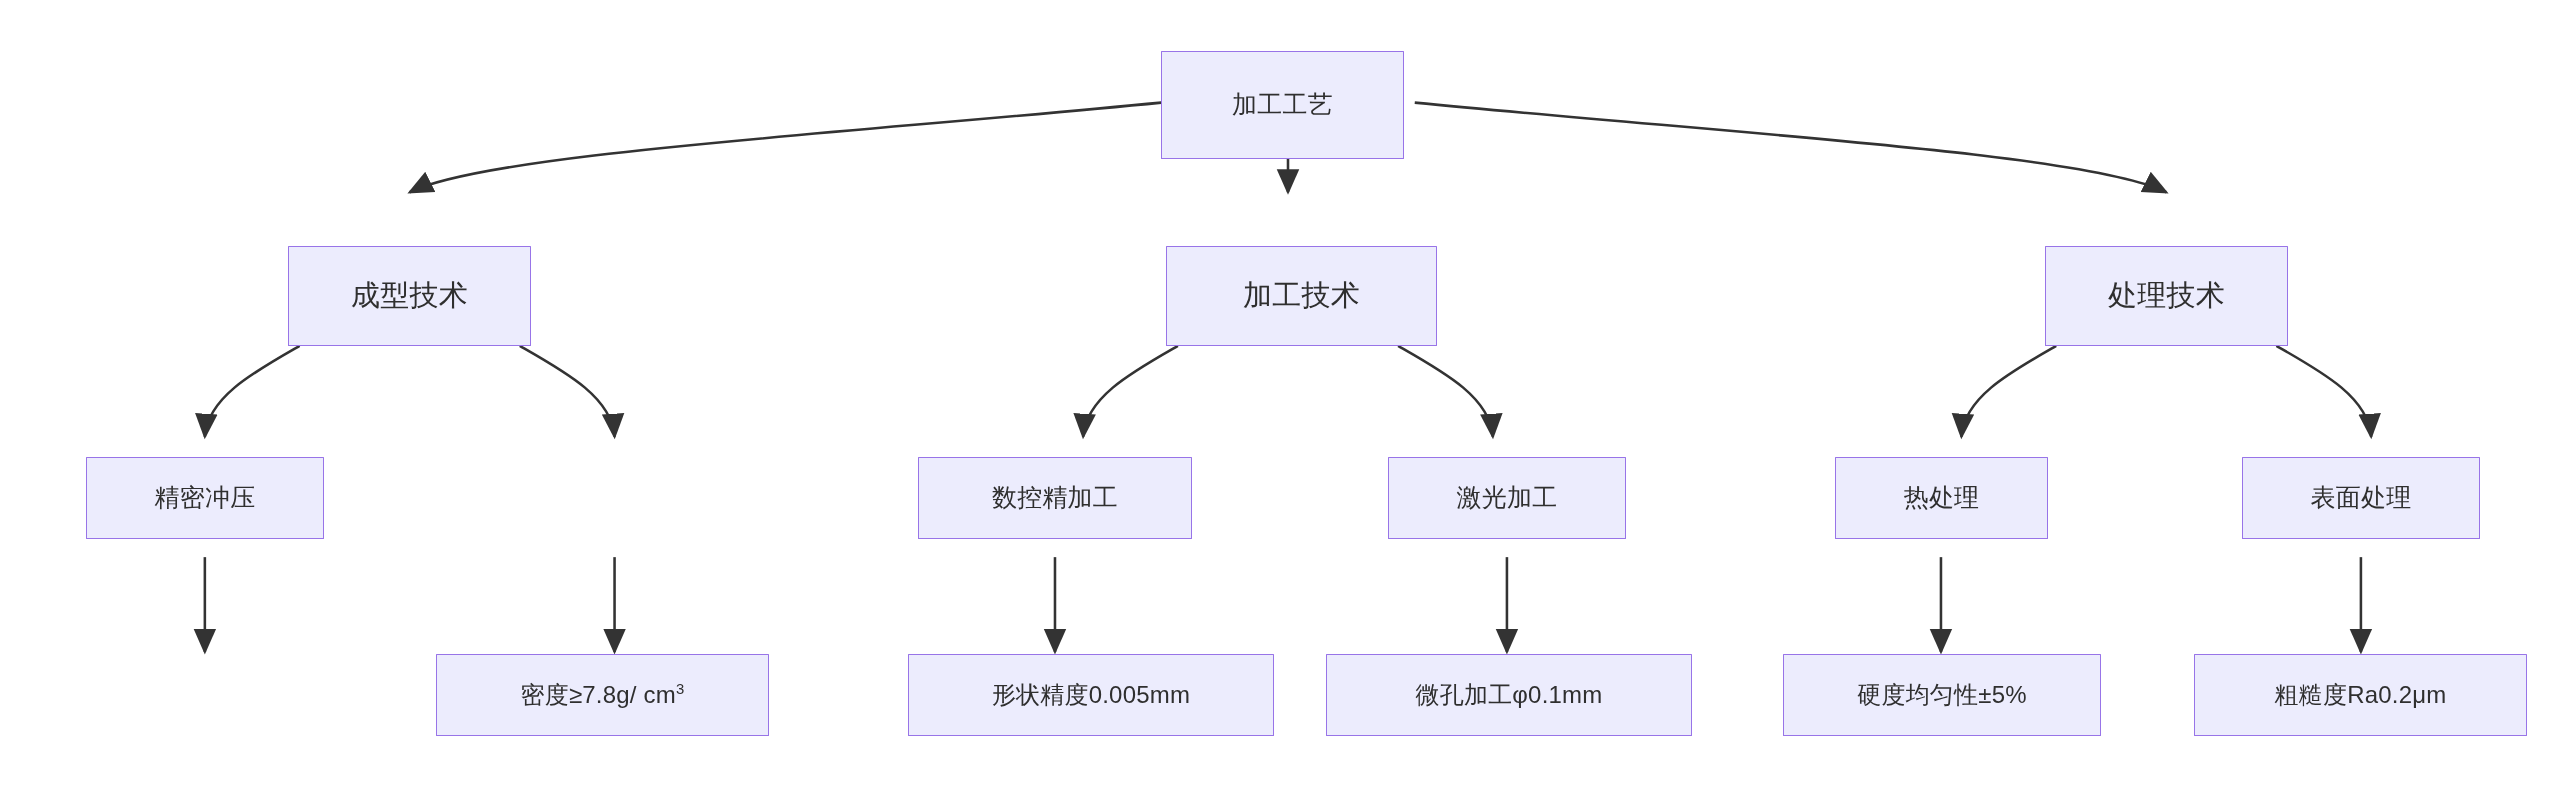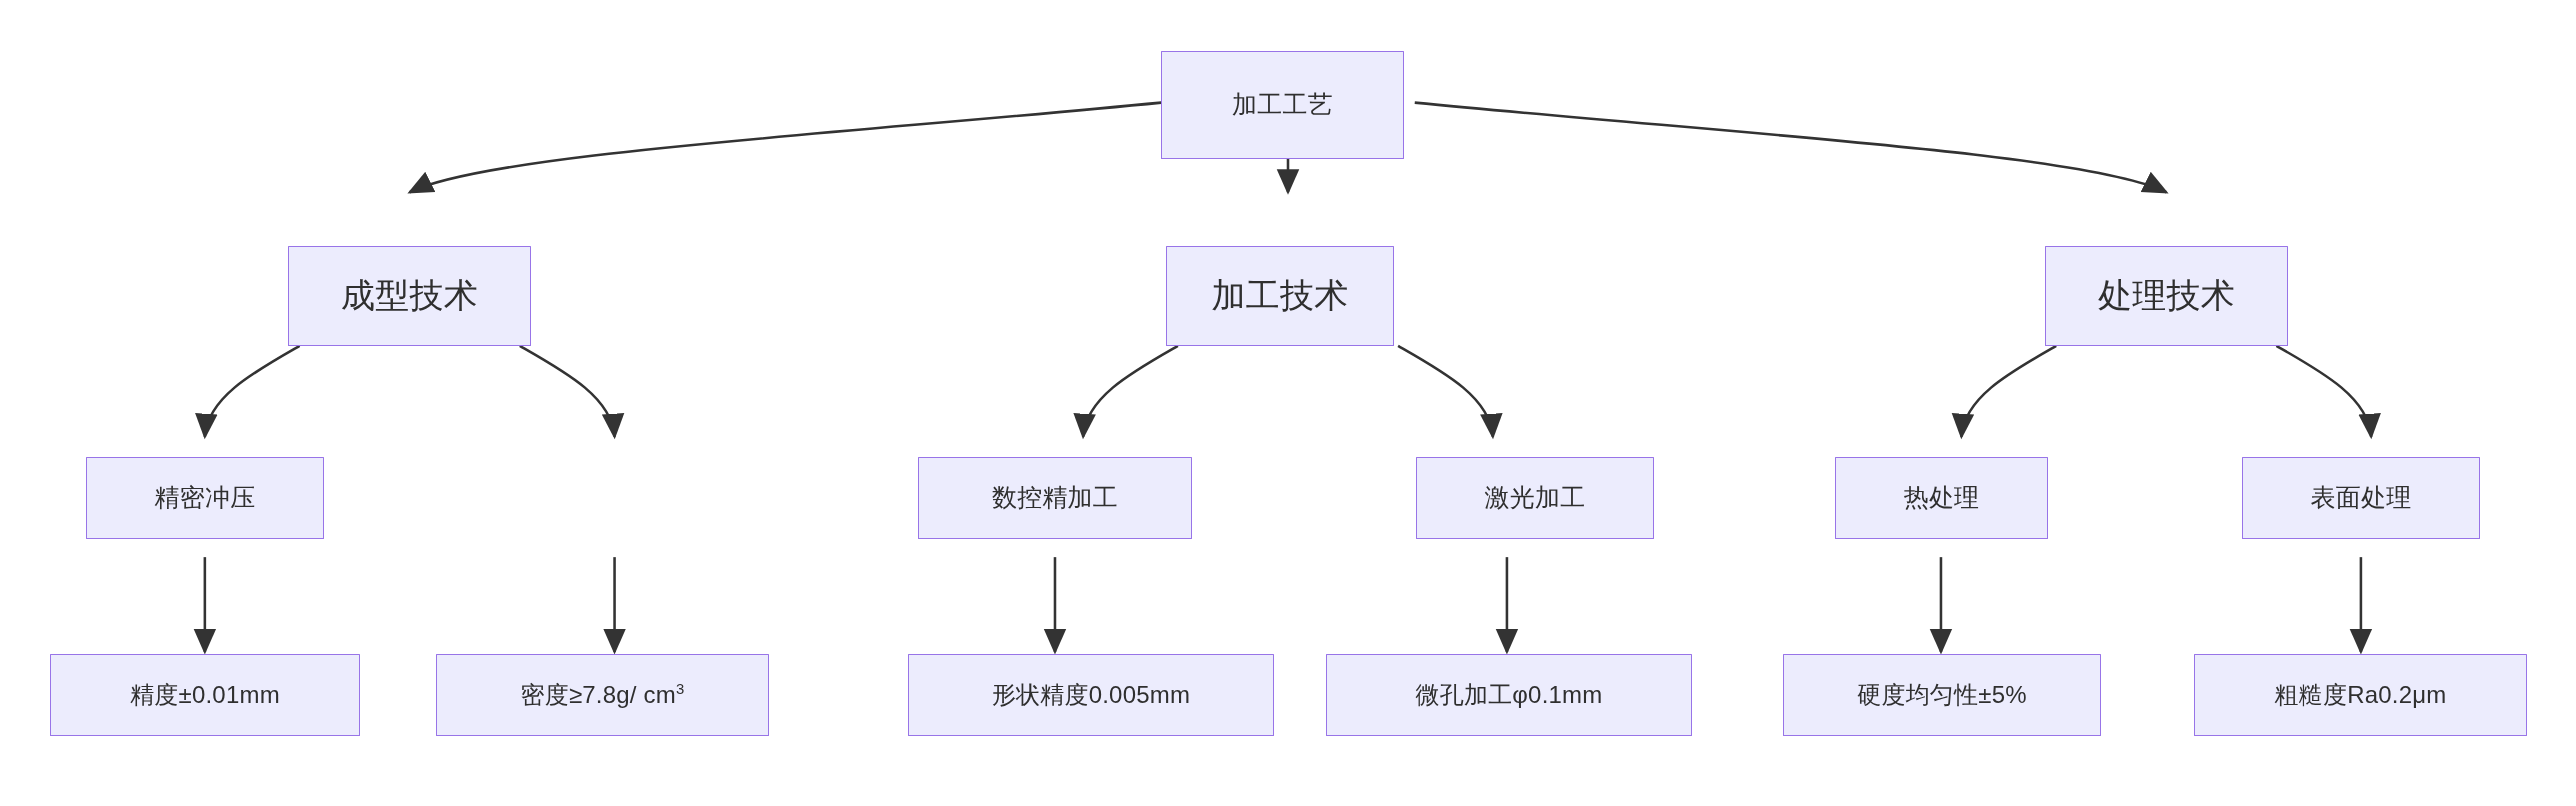--- a/index.html
+++ b/index.html
@@ -47,21 +47,21 @@
     white-space: nowrap;
   }
   .node-label {
     display: block;
     font-size: 24px;
     line-height: 1.1;
     letter-spacing: 0.2px;
     color: #2f2f2f;
   }
   .lvl-1 .node-label { font-size: 25px; }
-  .lvl-2 .node-label { font-size: 34px; }
+  .lvl-2 .node-label { font-size: 29px; }
   .lvl-3 .node-label { font-size: 25px; }
   .lvl-4 .node-label { font-size: 24px; }
   sup {
     font-size: 0.62em;
     vertical-align: super;
     line-height: 0;
   }
 </style>
 </head>
 <body>
@@ -103,46 +103,43 @@
 
   <div id="node-layer">
 
     <div class="node lvl-1" style="left:1161px; top:51px; width:243px; height:108px;">
       <span class="node-label">加工工艺</span>
     </div>
 
     <div class="node lvl-2" style="left:288px; top:246px; width:243px; height:100px;">
       <span class="node-label">成型技术</span>
     </div>
-    <div class="node lvl-2" style="left:1166px; top:246px; width:228px; height:100px;">
+    <div class="node lvl-2" style="left:1166px; top:246px; width:271px; height:100px;">
       <span class="node-label">加工技术</span>
     </div>
     <div class="node lvl-2" style="left:2045px; top:246px; width:243px; height:100px;">
       <span class="node-label">处理技术</span>
     </div>
 
     <div class="node lvl-3" style="left:86px; top:457px; width:238px; height:82px;">
       <span class="node-label">精密冲压</span>
     </div>
     <div class="node lvl-3" style="left:918px; top:457px; width:274px; height:82px;">
       <span class="node-label">数控精加工</span>
     </div>
-    <div class="node lvl-3" style="left:1388px; top:457px; width:238px; height:82px;margin-left:28px;">
+    <div class="node lvl-3" style="left:1388px; top:457px; width:238px; height:82px;">
       <span class="node-label">激光加工</span>
     </div>
     <div class="node lvl-3" style="left:1835px; top:457px; width:213px; height:82px;">
       <span class="node-label">热处理</span>
     </div>
     <div class="node lvl-3" style="left:2242px; top:457px; width:238px; height:82px;">
       <span class="node-label">表面处理</span>
     </div>
 
-    <div class="node lvl-4" style="left:50px; top:654px; width:310px; height:82px;">
-      <span class="node-label">精度±0.01mm</span>
-    </div>
     <div class="node lvl-4" style="left:436px; top:654px; width:333px; height:82px;">
       <span class="node-label">密度≥7.8g/ cm<sup>3</sup></span>
     </div>
     <div class="node lvl-4" style="left:872px; top:654px; width:366px; height:82px;margin-left:36px;">
       <span class="node-label">形状精度0.005mm</span>
     </div>
     <div class="node lvl-4" style="left:1326px; top:654px; width:366px; height:82px;">
       <span class="node-label">微孔加工φ0.1mm</span>
     </div>
     <div class="node lvl-4" style="left:1783px; top:654px; width:318px; height:82px;">

